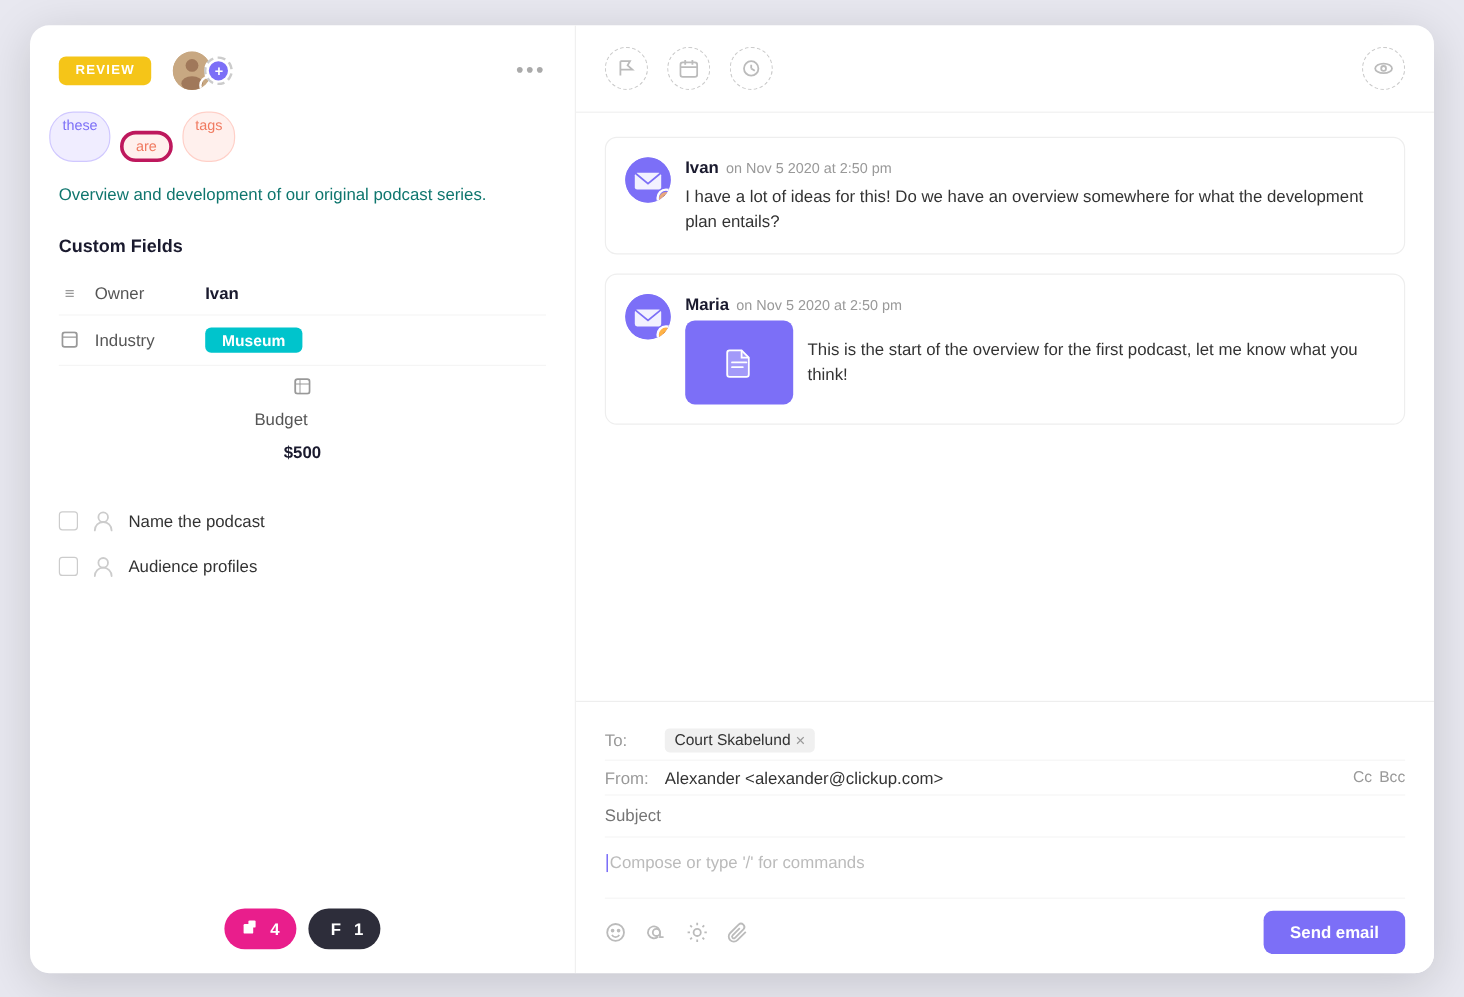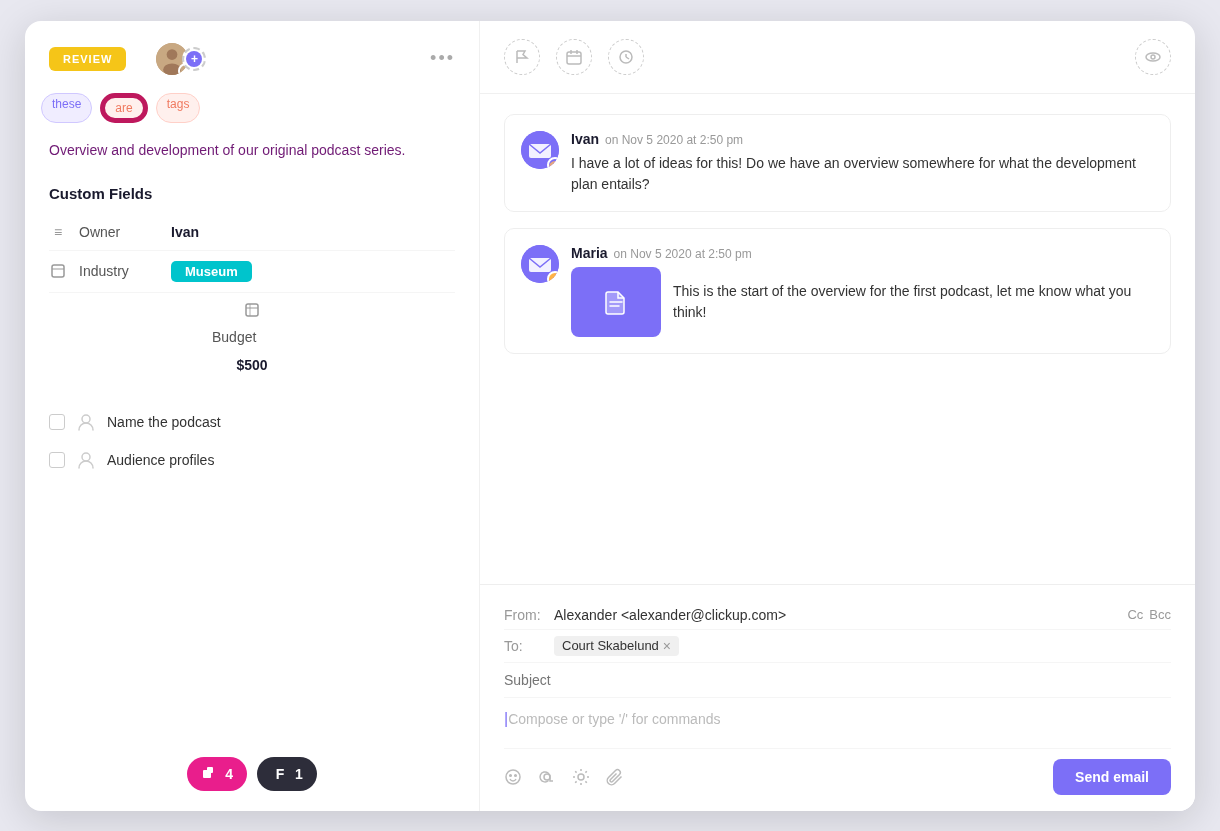--- a/index.html
+++ b/index.html
@@ -28,21 +28,21 @@
       border-right: 1px solid #f0f0f0;
       display: flex;
       flex-direction: column;
       padding: 0;
       position: relative;
     }
     .left-header {
       display: flex;
       align-items: center;
       padding: 20px 24px 16px;
-      gap: 24px;
+      gap: 12px;
     }
     .review-badge {
       background: #f5c518;
       color: #fff;
       font-size: 11px;
       font-weight: 700;
       letter-spacing: 1px;
       padding: 6px 14px;
       border-radius: 6px;
     }
@@ -104,32 +104,32 @@
       gap: 8px;
       padding: 0 16px 16px;
     }
     .tag {
       padding: 3px 10px;
       border-radius: 20px;
       font-size: 12px;
       font-weight: 500;
     }
     .tag-these { background: #f0edff; color: #7c6ff7; border: 1px solid #d0c8ff; }
-    .tag-are { background: #fff0ed; color: #f07a60; border: 5px solid #be185d; }
+    .tag-are { background: #fff0ed; color: #f07a60; border: 3px solid #be185d; margin-top: 16px; }
     .tag-tags { background: #fff0ed; color: #f07a60; border: 1px solid #ffd0c8; }
     .task-title {
       font-size: 32px;
       font-weight: 700;
       color: #1a1a2e;
       padding: 0 24px 12px;
       line-height: 1.2;
     }
     .task-desc {
       font-size: 14px;
-      color: #701a75;
+      color: #0f766e;
       padding: 0 24px 24px;
       line-height: 1.6;
     }
     .section-title {
       font-size: 15px;
       font-weight: 700;
       color: #1a1a2e;
       padding: 0 24px 12px;
     }
     .custom-fields {
@@ -632,32 +632,32 @@
               </svg>
             </div>
             <div class="comment-text">This is the start of the overview for the first podcast, let me know what you think!</div>
           </div>
         </div>
       </div>
     </div>
 
     <div class="email-compose">
       <div class="email-row">
+        <span class="email-label">To:</span>
+        <div class="to-chip">
+          <span>Court Skabelund</span>
+          <span class="to-chip-x">×</span>
+        </div>
+      </div>
+      <div class="email-row">
         <span class="email-label">From:</span>
         <span class="email-value">Alexander &lt;alexander@clickup.com&gt;</span>
         <div class="email-cc-bcc">
           <span>Cc</span>
           <span>Bcc</span>
-        </div>
-      </div>
-      <div class="email-row">
-        <span class="email-label">To:</span>
-        <div class="to-chip">
-          <span>Court Skabelund</span>
-          <span class="to-chip-x">×</span>
         </div>
       </div>
       <div class="subject-row">
         <input type="text" class="subject-input" placeholder="Subject" style="">
       </div>
       <div class="compose-area">
         <span class="compose-cursor">|</span><span class="compose-placeholder">Compose or type '/' for commands</span>
       </div>
       <div class="email-toolbar">
         <div class="toolbar-icon">

